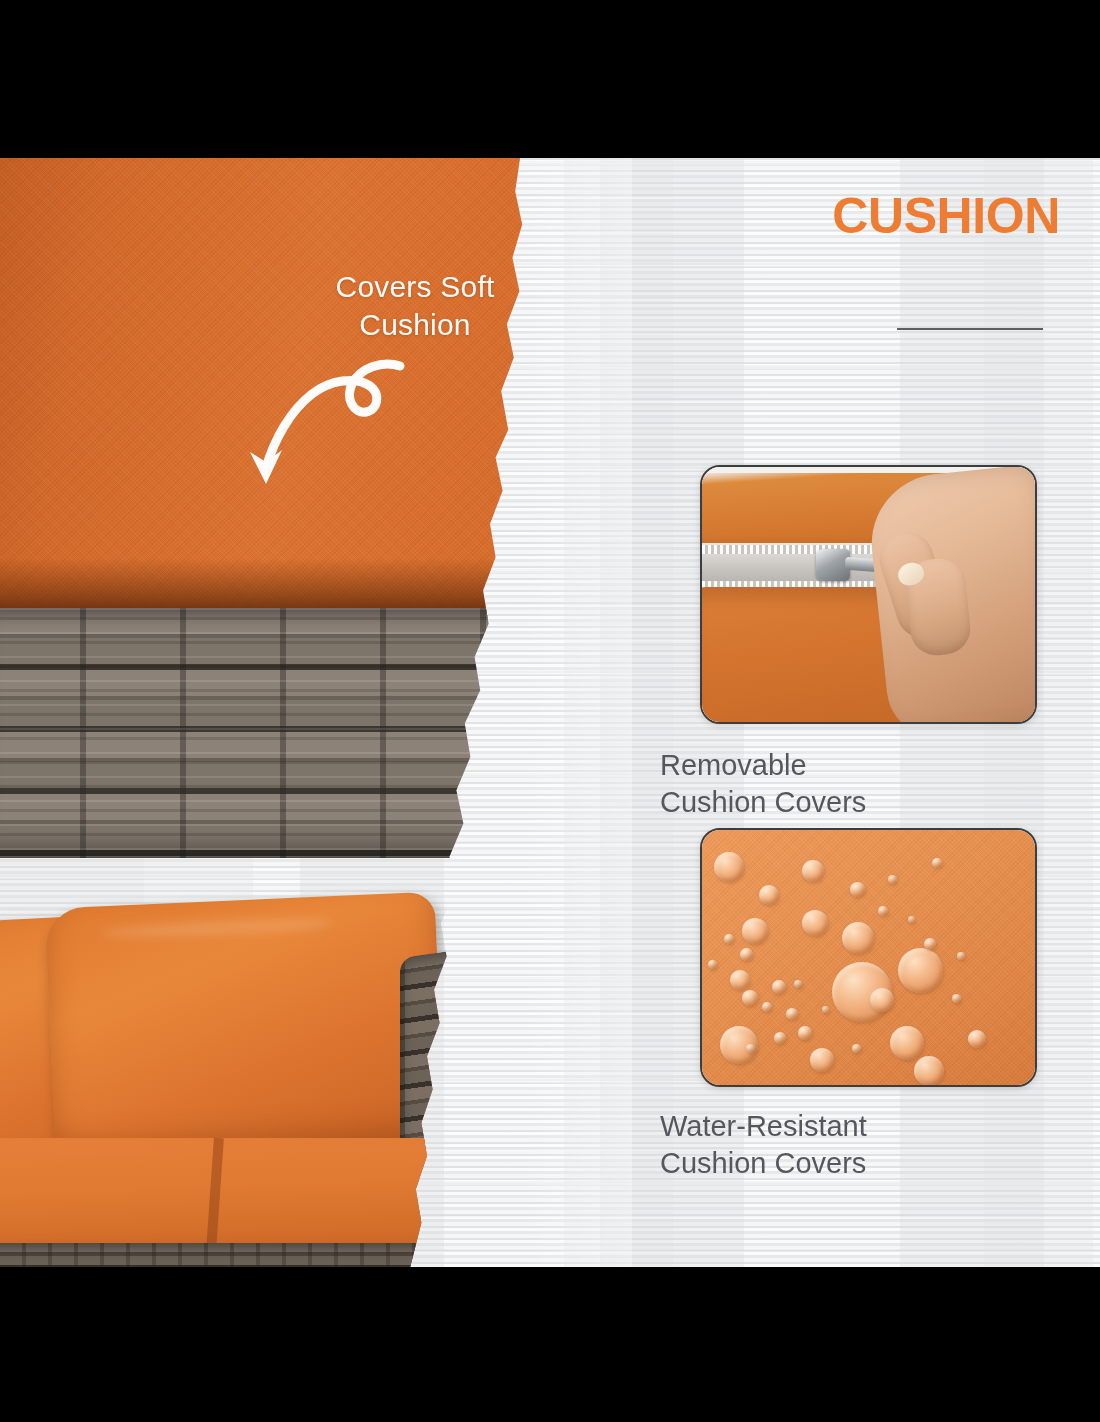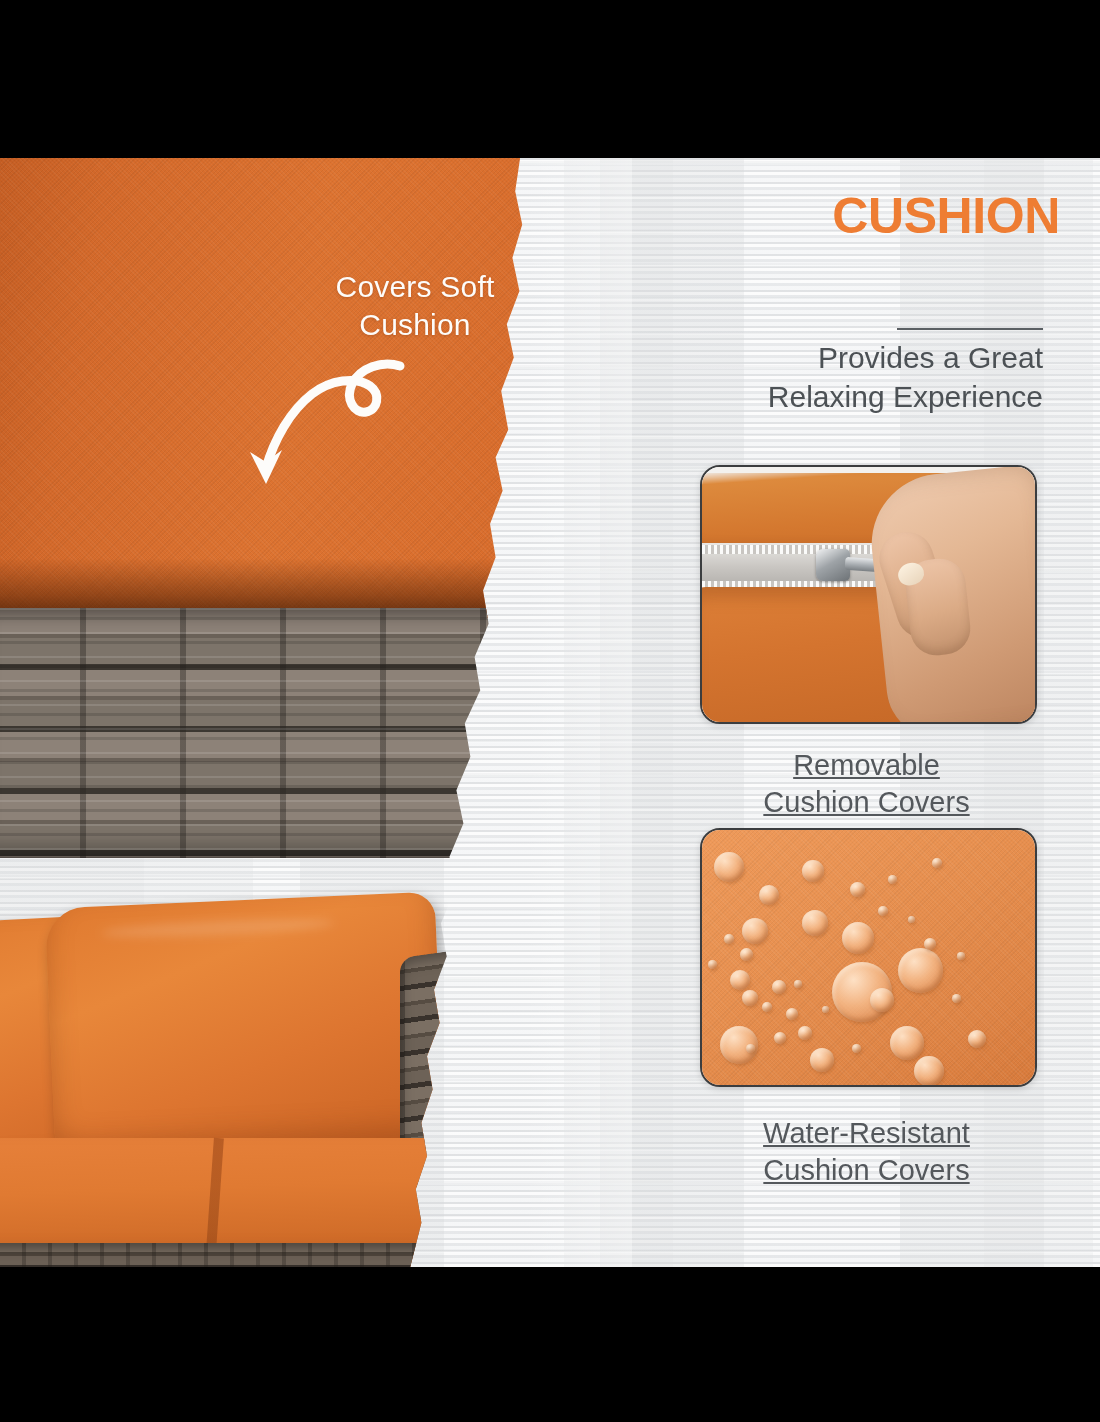--- a/index.html
+++ b/index.html
@@ -294,28 +294,27 @@
     background: #fff;
     box-shadow: 0 2px 7px rgba(0,0,0,.14);
   }
   .card-zip { top: 307px; }
   .card-water { top: 670px; }
 
   .caption {
     position: absolute;
     left: 100px;
     width: 413px;
-    text-align: center;
+    text-align: left;
     color: #54585c;
     font-size: 29px;
     line-height: 1.26;
-    text-decoration: underline;
   }
   .caption-zip { top: 589px; }
-  .caption-water { top: 950px; margin-top: 7px; }
+  .caption-water { top: 950px; }
 
   
   .zip-scene { position: absolute; inset: 0; background: #f3f1ee; }
   .zip-top-fabric {
     position: absolute; left: -10px; top: 6px; width: 300px; height: 82px;
     background: linear-gradient(176deg, #e9accd00 0%, #dd8a3d 12%, #d4782f 60%, #c96c28 100%);
     border-radius: 0 0 26px 10px;
     box-shadow: inset 0 -8px 12px rgba(120,55,16,.3);
   }
   .zip-open {
@@ -440,24 +439,20 @@
   </svg>
 
   <div class="right">
 
     <div class="headline">
       <span class="l2">CUSHION</span>
     </div>
 
     <div class="divider"></div>
 
-    <div class="subhead">
-      <span>Provides a Great</span><br>
-      <span>Relaxing Experience</span>
-    </div>
 
     <div class="card card-zip">
       <div class="zip-scene">
         <div class="zip-top-fabric"></div>
         <div class="zip-open"></div>
         <div class="zip-teeth-top"></div>
         <div class="zip-teeth-bot"></div>
         <div class="zip-bot-fabric"></div>
         <div class="zip-slider"></div>
         <div class="zip-pull"></div>

